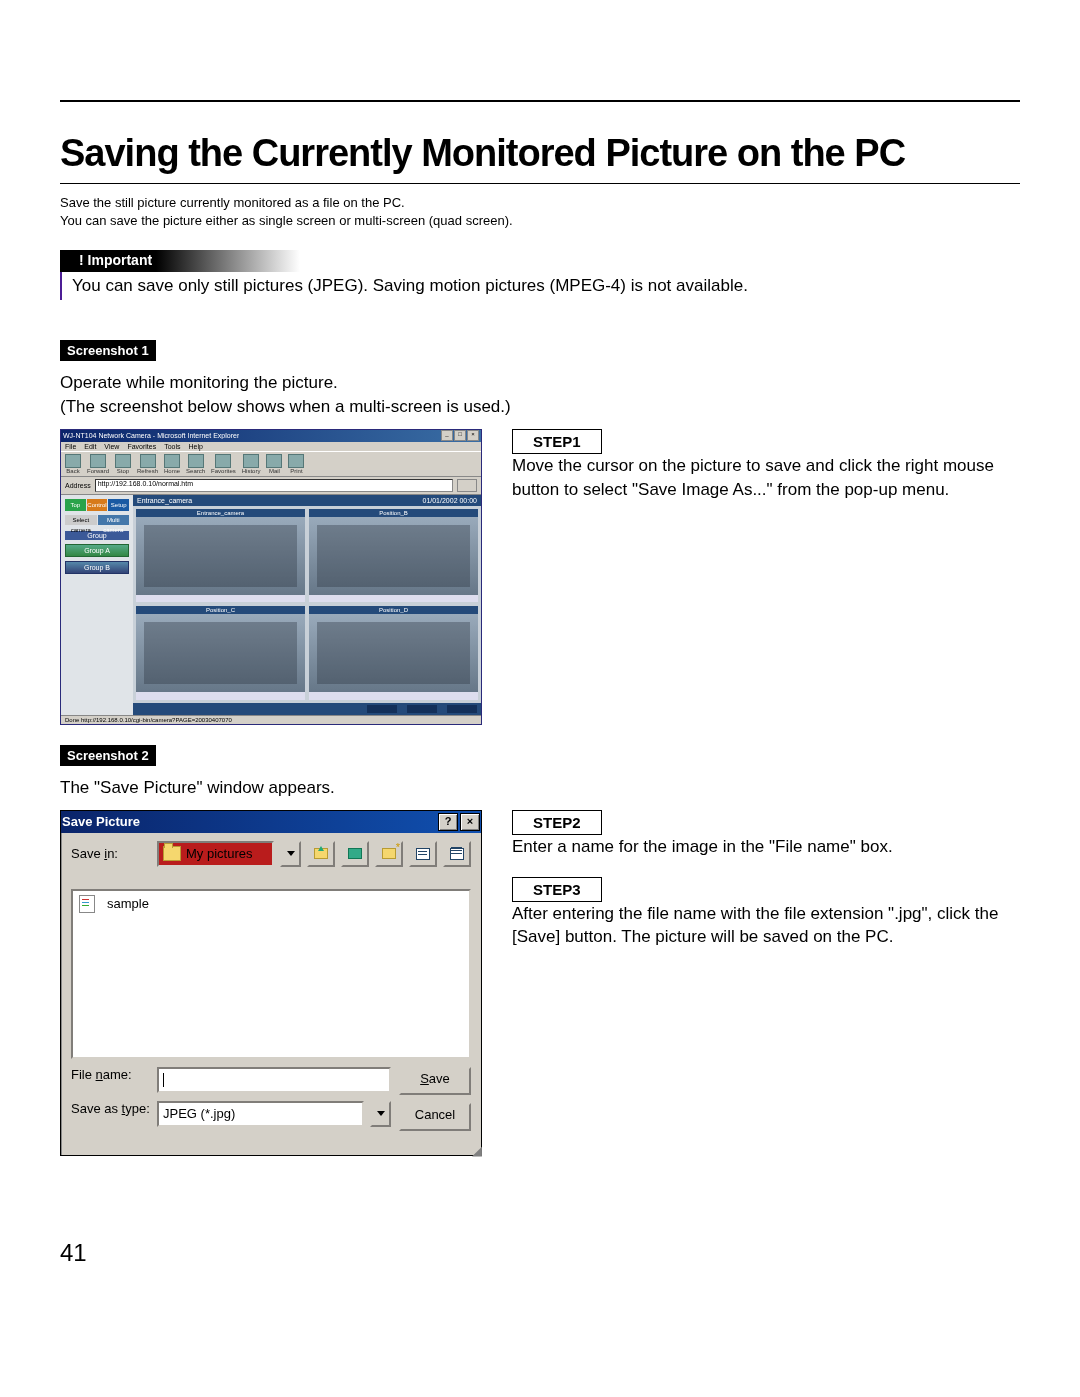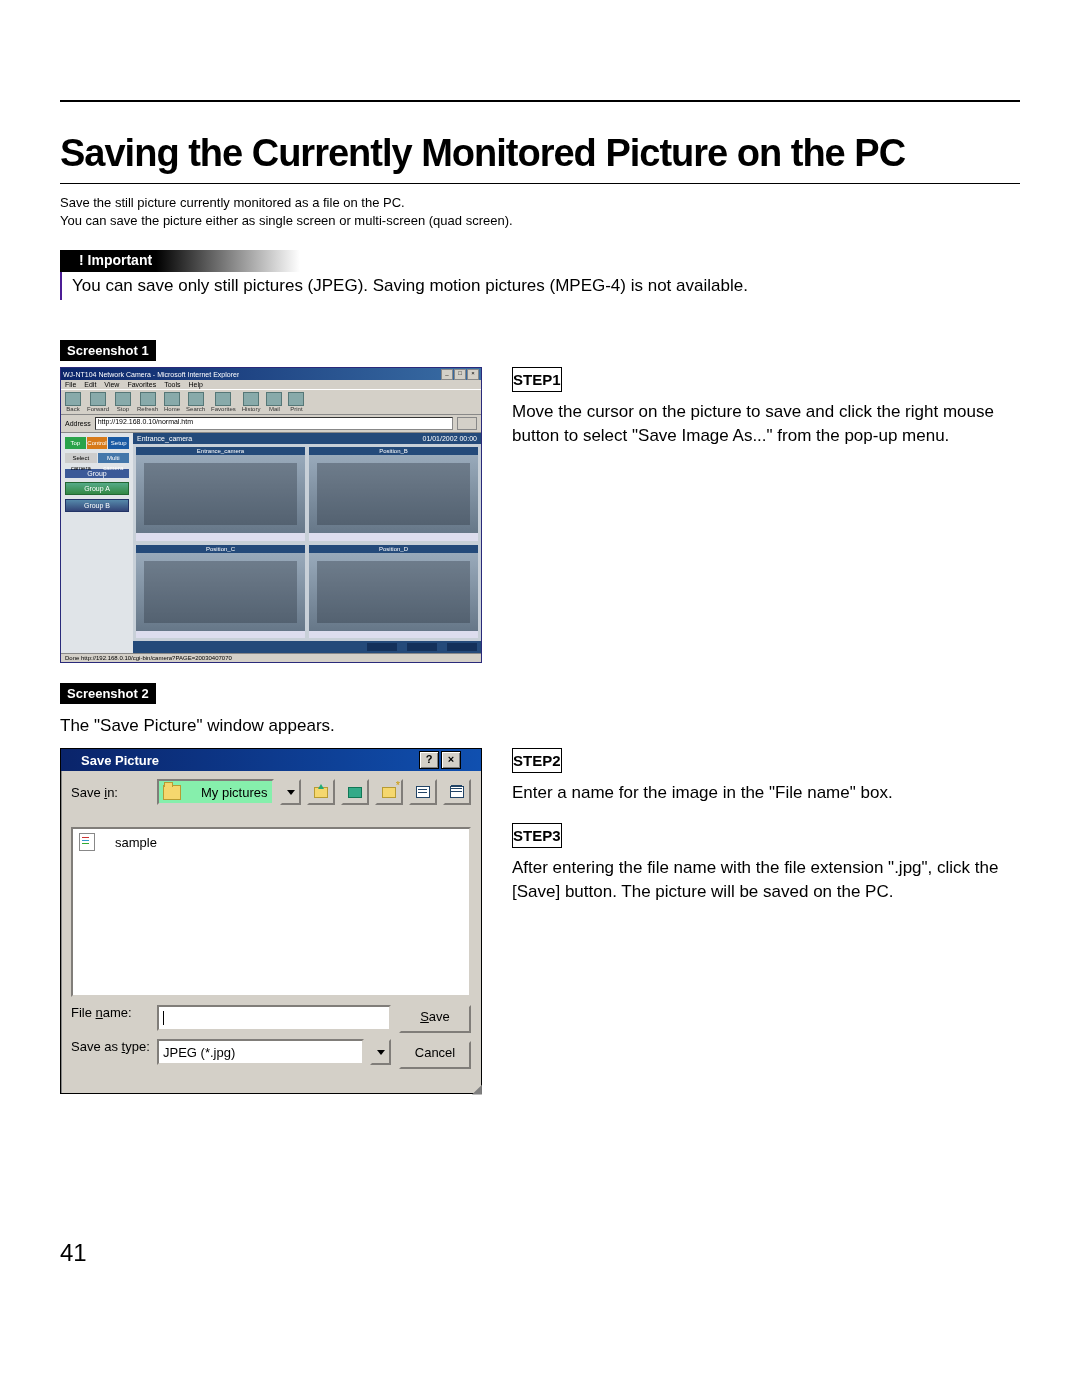--- a/index.html
+++ b/index.html
@@ -76,22 +76,22 @@
     gap: 30px;
     margin-bottom: 20px;
   }
   .col-left { flex: 0 0 420px; }
   .col-right { flex: 1; font-size: 17px; line-height: 1.4; }
   .step-tag {
     display: inline-block;
     border: 1.5px solid #000;
     font-weight: 700;
     font-size: 15px;
-    padding: 1px 0;
-    margin-bottom: 8px;
+    padding: 1px 20px;
+    margin-bottom: 0;
   }
   .step-text { margin-bottom: 18px; }
 
   
   .browser-window {
     width: 420px;
     border: 1px solid #2a2a7a;
     background: #d4d0c8;
     font-size: 8px;
   }
@@ -144,46 +144,46 @@
     background: #d4d0c8;
     font-family: "MS Sans Serif", Tahoma, Arial, sans-serif;
     box-shadow: 1px 1px 0 #888 inset;
   }
   .sd-titlebar {
     background: linear-gradient(to right, #0a246a, #1050b0);
     color: #fff;
     display: flex;
     justify-content: space-between;
     align-items: center;
-    padding: 2px 20px;
+    padding: 2px 1px;
     font-size: 13px;
     font-weight: 700;
   }
   .sd-titlebtns { display: flex; gap: 2px; }
   .sd-tbtn { width: 18px; height: 16px; background: #d4d0c8; border: 1px solid #000; box-shadow: inset 1px 1px 0 #fff, inset -1px -1px 0 #808080; font-size: 11px; font-weight: 700; line-height: 14px; text-align: center; color: #000; }
   .sd-body { padding: 8px 10px 12px 10px; }
   .sd-row { display: flex; align-items: center; gap: 6px; margin-bottom: 22px; font-size: 13px; }
   .sd-label { width: 80px; font-size: 13px; }
   .sd-label .ul { text-decoration: underline; }
-  .sd-combo { flex: 1; display: flex; align-items: center; background: #86efac; border: 2px inset #d4d0c8; height: 22px; padding: 0 4px; font-size: 13px; gap: 20px; }
+  .sd-combo { flex: 1; display: flex; align-items: center; background: #b91c1c; border: 2px inset #d4d0c8; height: 22px; padding: 0 4px; font-size: 13px; gap: 5px; }
   .sd-combo .folder-icon { width: 16px; height: 13px; background: #f5d76e; border: 1px solid #b89b32; position: relative; }
   .sd-combo .folder-icon::before { content:""; position:absolute; top:-4px; left:0; width:7px; height:4px; background:#f5d76e; border:1px solid #b89b32; border-bottom:none; }
   .sd-dropbtn { width: 17px; height: 22px; background: #d4d0c8; border: 2px outset #d4d0c8; display: flex; align-items: center; justify-content: center; }
   .sd-dropbtn::after { content: ""; border-left: 4px solid transparent; border-right: 4px solid transparent; border-top: 5px solid #000; }
   .sd-iconbtn { width: 24px; height: 22px; background: #d4d0c8; border: 2px outset #d4d0c8; display: flex; align-items: center; justify-content: center; position: relative; }
   .ic-up::before { content:""; width:12px; height:9px; background:#f5d76e; border:1px solid #b89b32; display:block; }
   .ic-up::after { content:""; position:absolute; top:3px; left:9px; border-left:3px solid transparent; border-right:3px solid transparent; border-bottom:5px solid #2a7; }
   .ic-desk::before { content:""; width:12px; height:9px; background:#3a8; border:1px solid #175; display:block; }
   .ic-new::before { content:""; width:12px; height:9px; background:#f5d76e; border:1px solid #b89b32; display:block; }
   .ic-new::after { content:"*"; position:absolute; top:-2px; right:1px; color:#c90; font-size:11px; }
   .ic-list::before, .ic-details::before { content:""; width:12px; height:10px; background:#fff; border:1px solid #246; display:block; }
   .ic-list::after { content:""; position:absolute; top:5px; left:7px; width:9px; height:1px; background:#246; box-shadow:0 3px 0 #246, 0 6px 0 #246; }
   .ic-details::after { content:""; position:absolute; top:4px; left:6px; width:11px; height:9px; background:repeating-linear-gradient(#246 0 1px, transparent 1px 3px); }
   .sd-filelist { background: #fff; border: 2px inset #d4d0c8; height: 158px; padding: 4px 6px; font-size: 13px; }
-  .sd-fileitem { display: flex; align-items: center; gap: 20px; }
+  .sd-fileitem { display: flex; align-items: center; gap: 12px; }
   .sd-docicon { width: 14px; height: 16px; background: #fff; border: 1px solid #888; position: relative; }
   .sd-docicon::before { content:""; position:absolute; left:2px; top:3px; width:7px; height:1px; background:#c33; box-shadow:0 3px 0 #39c, 0 6px 0 #3a3; }
   .sd-bottom { display:flex; gap:8px; margin-top:8px; }
   .sd-fields { flex:1; }
   .sd-fieldrow { display:flex; align-items:flex-start; gap:6px; margin-bottom:8px; }
   .sd-input { flex:1; height:22px; background:#fff; border:2px inset #d4d0c8; font-size:13px; padding:0 4px; display:flex; align-items:center; }
   .sd-caret { width:1px; height:14px; background:#000; }
   .sd-buttons { width:72px; display:flex; flex-direction:column; gap:8px; }
   .sd-btn { height:24px; background:#d4d0c8; border:2px outset #d4d0c8; font-size:13px; text-align:center; line-height:20px; }
   .sd-btn .ul { text-decoration: underline; }
@@ -211,20 +211,24 @@
     <span>You can save the picture either as single screen or multi-screen (quad screen).</span>
   </div>
 
   <div class="important-block">
     <div class="important-header">! Important</div>
     <div class="important-body">You can save only still pictures (JPEG). Saving motion pictures (MPEG-4) is not available.</div>
   </div>
 
   <div>
     <span class="screenshot-tag">Screenshot 1</span>
+    <div class="screenshot-desc">
+      <span>Operate while monitoring the picture.</span><br>
+      <span>(The screenshot below shows when a multi-screen is used.)</span>
+    </div>
 
     <div class="row">
       <div class="col-left">
 
         <div class="browser-window">
           <div class="bw-titlebar">
             <span class="bw-title">WJ-NT104 Network Camera - Microsoft Internet Explorer</span>
             <div class="bw-ctrls">
               <div class="bw-btn">_</div>
               <div class="bw-btn">□</div>

